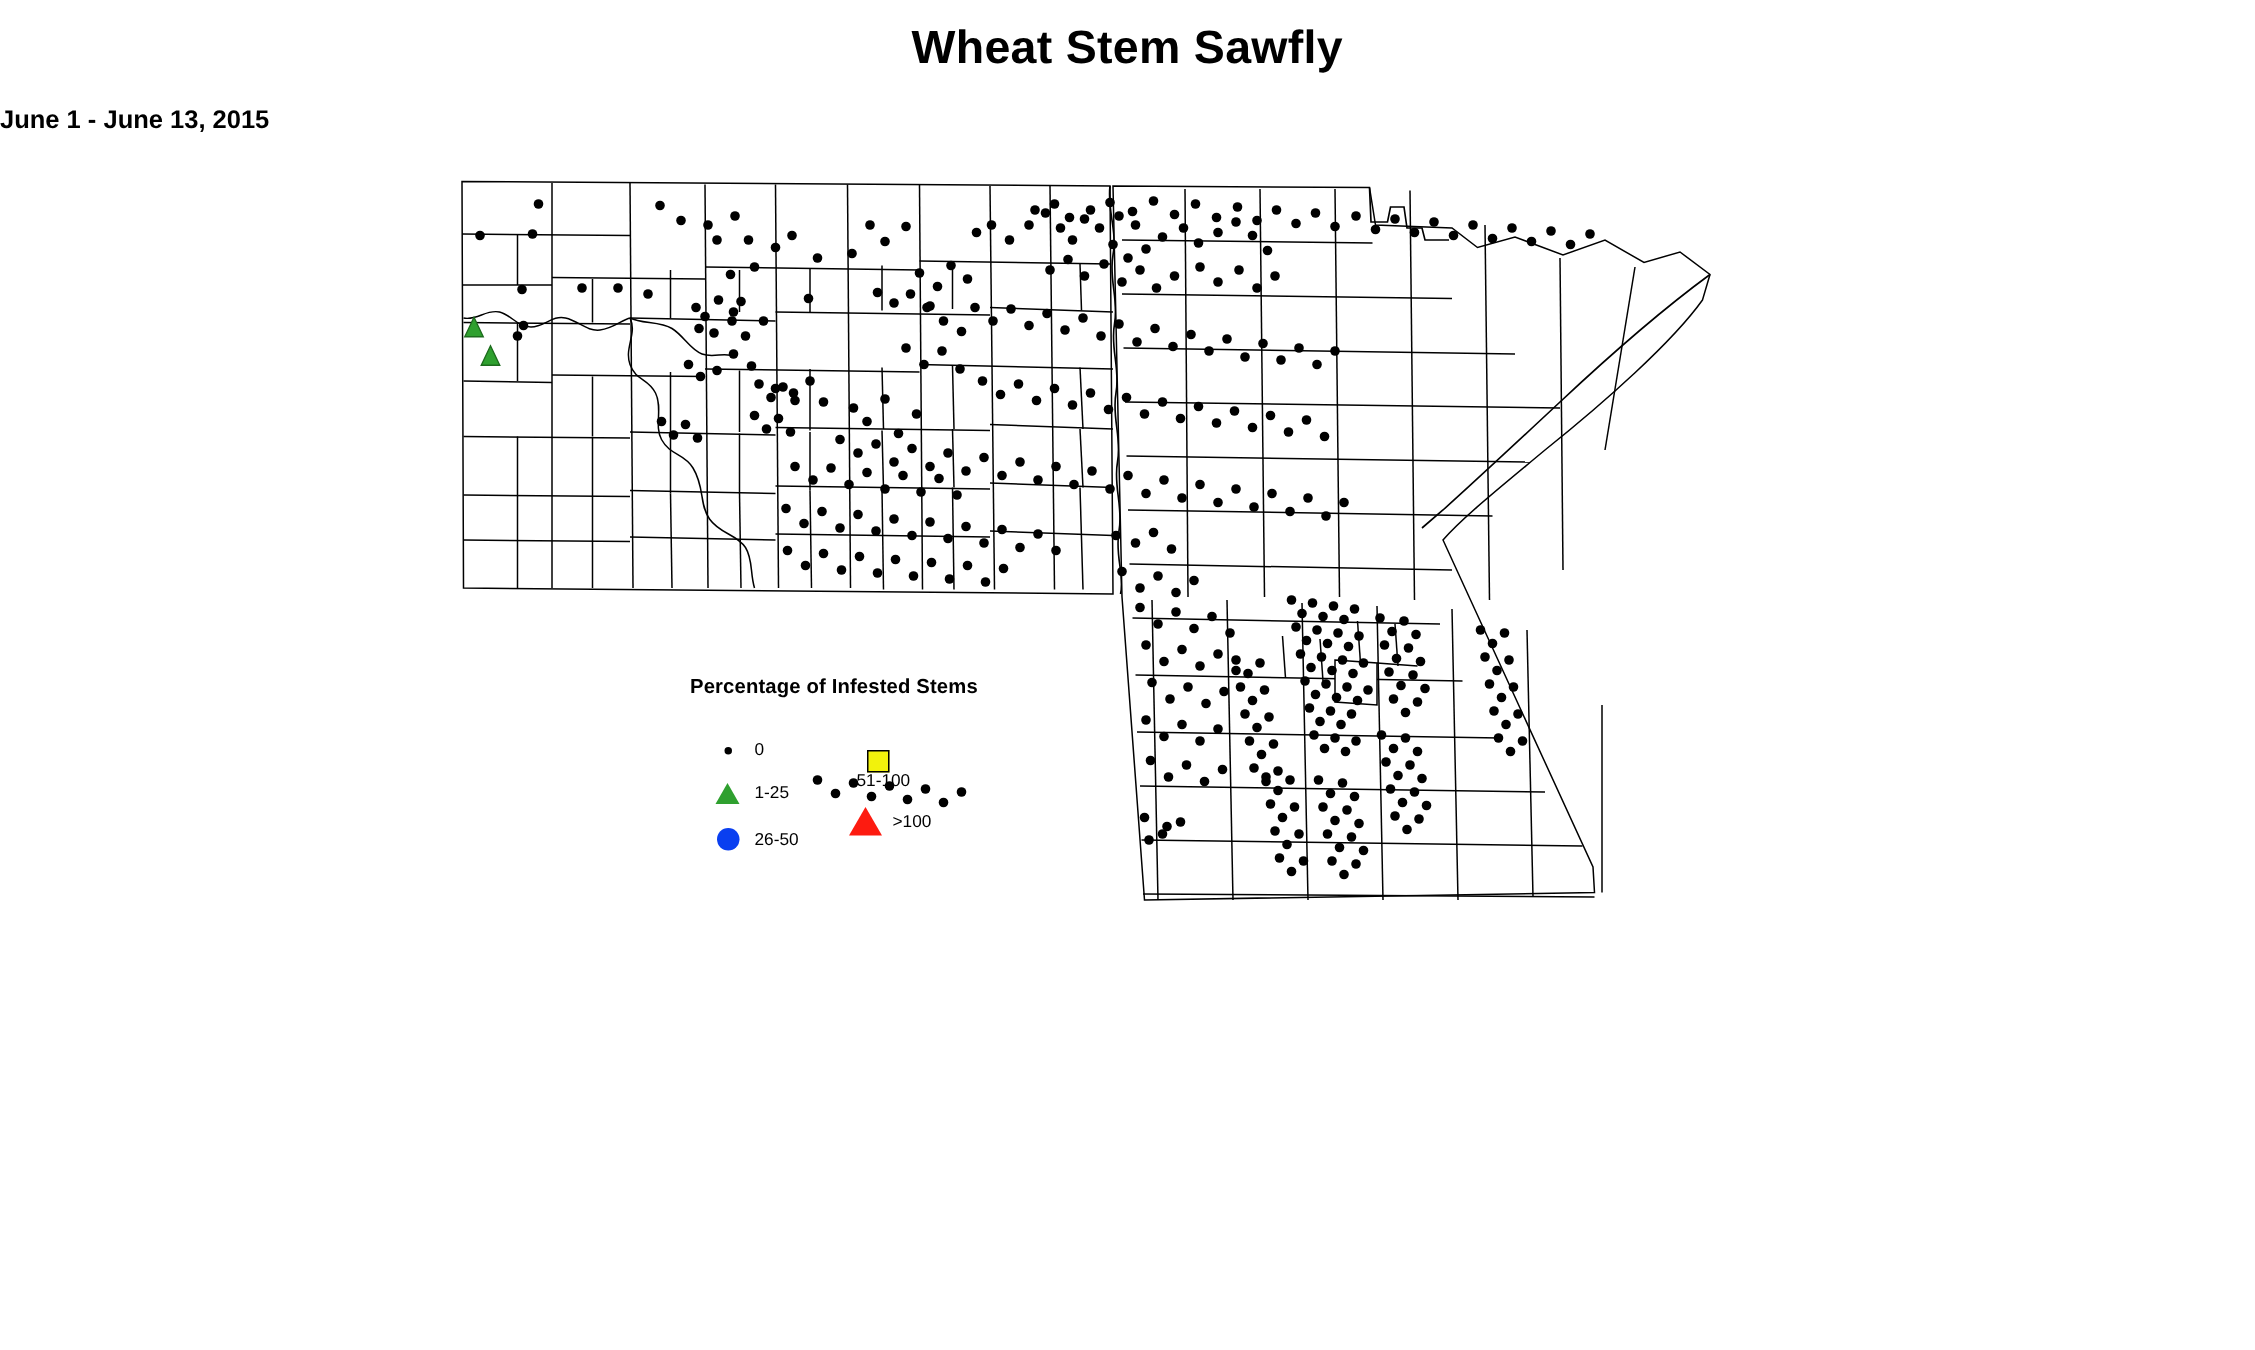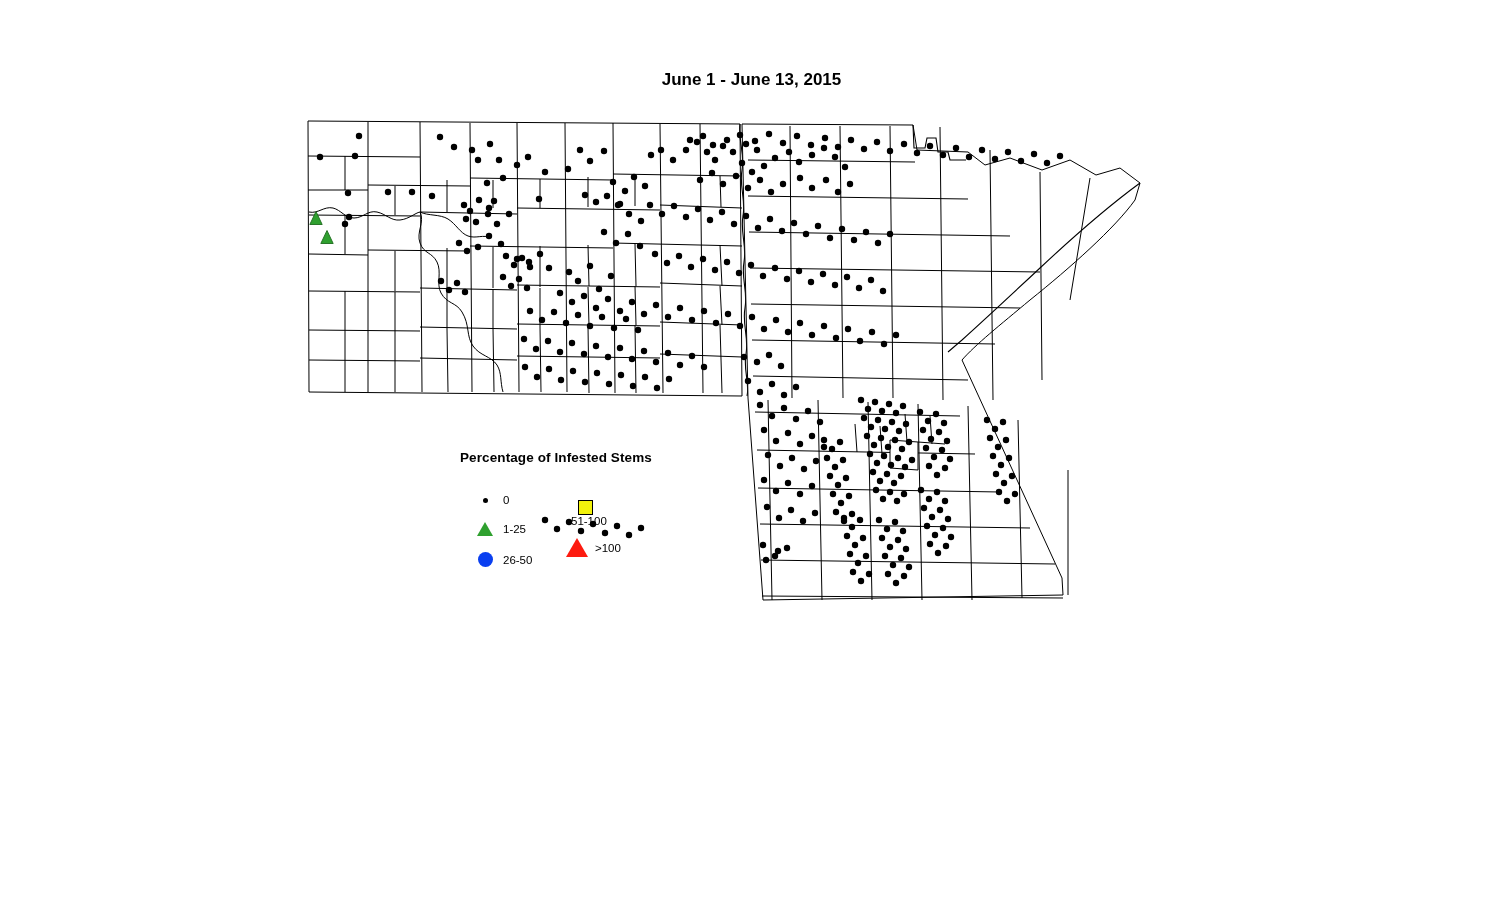--- a/index.html
+++ b/index.html
@@ -6,21 +6,21 @@
   html,body{margin:0;padding:0;background:#ffffff;}
   body{width:1503px;height:900px;overflow:hidden;
        font-family:"Liberation Sans","DejaVu Sans",sans-serif;color:#000;}
   #root{position:relative;width:1503px;height:900px;background:#fff;}
 
   #title{
     position:absolute;left:0;top:14px;width:1503px;text-align:center;
     font-size:31px;font-weight:bold;letter-spacing:.2px;color:#000;
   }
   #subtitle{
-    position:absolute;left:0;top:70px;width:1503px;text-align:center;
+    position:absolute;left:0;top:70px;width:1503px;
     font-size:17px;font-weight:bold;color:#000;
   }
 
   #map-wrap{position:absolute;left:0;top:0;width:1503px;height:900px;}
   #map-svg{display:block;width:1503px;height:900px;}
 
   .county{fill:#ffffff;stroke:#000000;stroke-width:1;vector-effect:non-scaling-stroke;}
   .stateline{fill:none;stroke:#000000;stroke-width:1.1;}
   .river{fill:none;stroke:#000000;stroke-width:1;}
 
@@ -40,20 +40,21 @@
   .sym-circ-blue{width:15px;height:15px;border-radius:50%;background:#0a3ff0;}
   .sym-sq-yellow{width:15px;height:15px;background:#f2f20c;border:1.5px solid #000;box-sizing:border-box;}
   .sym-tri-red{width:0;height:0;border-left:11px solid transparent;
     border-right:11px solid transparent;border-bottom:19px solid #fd1b10;}
 </style>
 </head>
 <body>
 
 <div id="root">
 
+  <div id="title">Wheat Stem Sawfly</div>
   <div id="subtitle">June 1 - June 13, 2015</div>
 
   <div id="map-wrap">
     <svg id="map-svg" viewBox="0 0 1503 900" xmlns="http://www.w3.org/2000/svg">
 
       <g class="county">
 
         <path d="M308,121 L740,124 L742,396 L309,392 Z"></path>
 
         <path d="M368,122 L368,392"></path>

